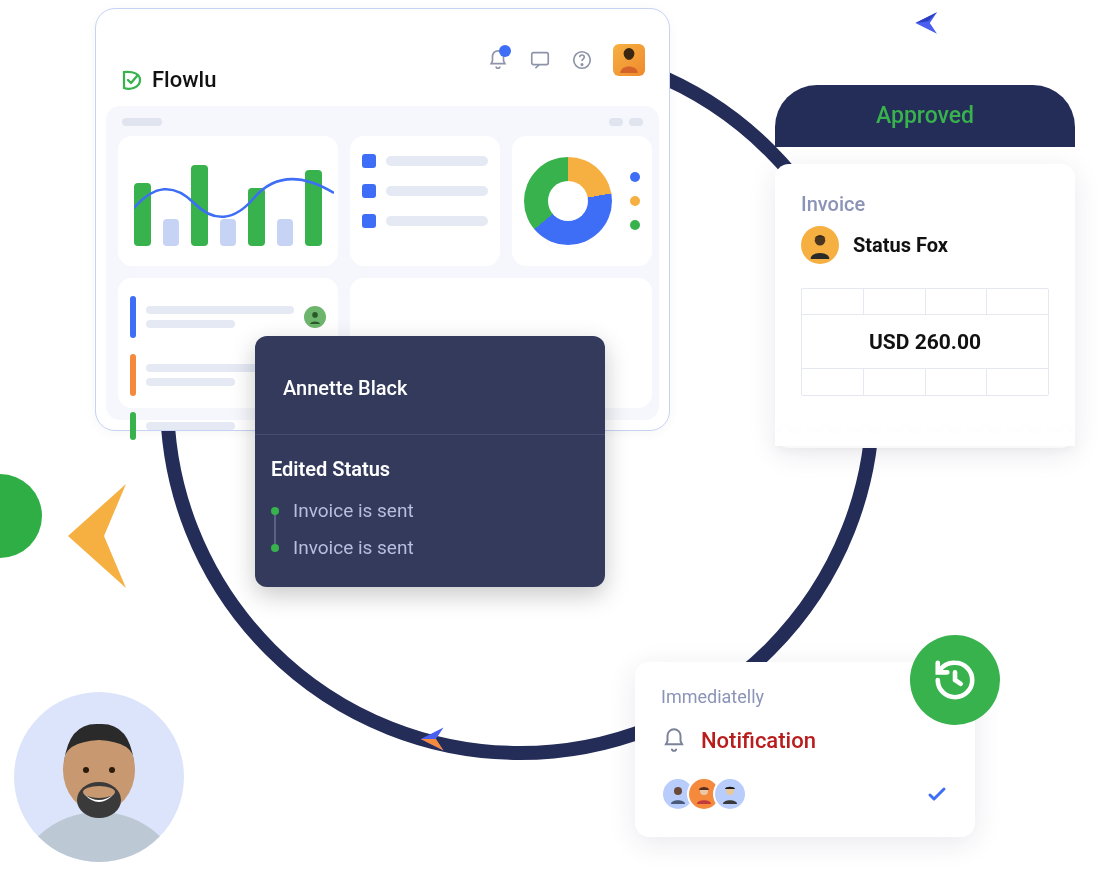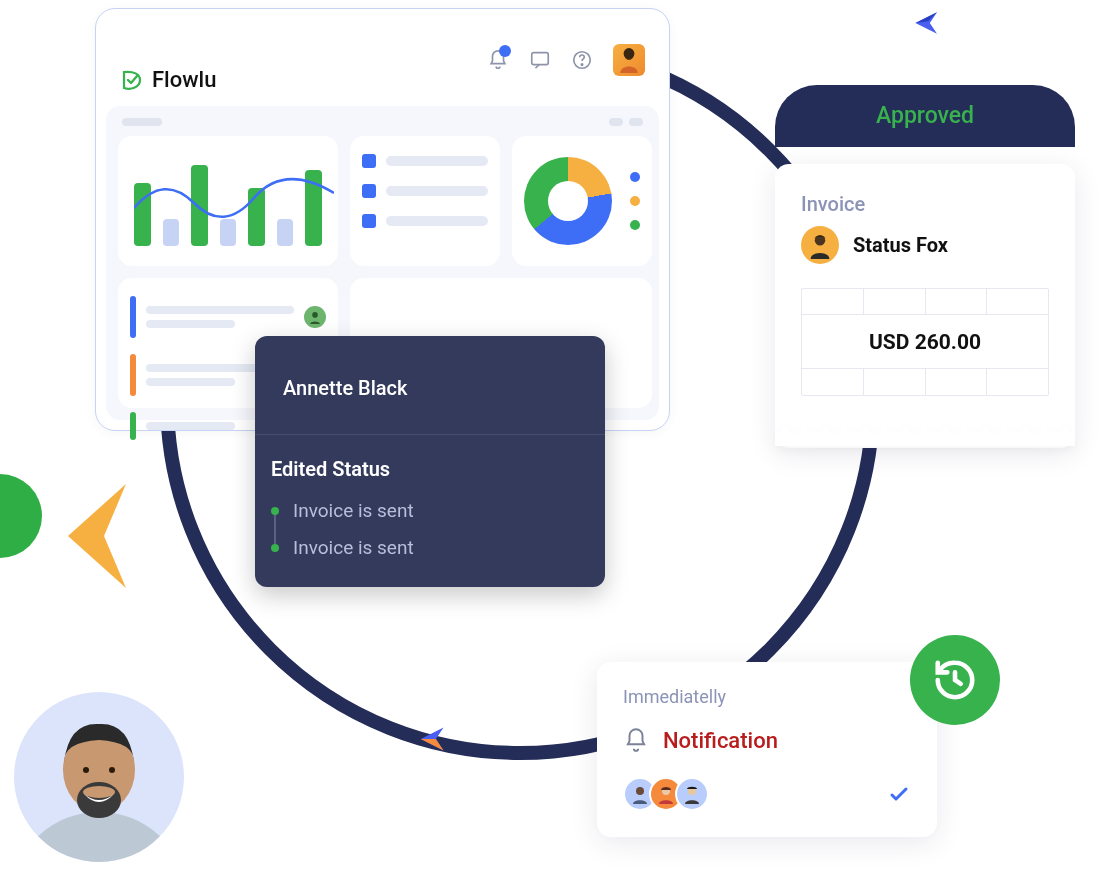--- a/index.html
+++ b/index.html
@@ -196,21 +196,21 @@
     background:
       radial-gradient(circle at 10px 0, transparent 9px, #fff 9px) repeat-x;
     background-size: 20px 22px;
     background-position: -10px 0;
     filter: drop-shadow(0 4px 4px rgba(0,0,0,0.03));
   }
 
   
   .notif-card {
     position: absolute;
-    left: 597px; top: 662px;
+    left: 635px; top: 662px;
     width: 340px;
     background: #fff;
     border-radius: 14px;
     box-shadow: 0 6px 28px rgba(36,44,88,0.10);
     padding: 24px 26px 26px 26px;
     z-index: 5;
   }
   .notif-small { color: #8b93b7; font-size: 18px; margin-bottom: 20px; }
   .notif-title-row { display: flex; align-items: center; gap: 14px; margin-bottom: 24px; }
   .notif-title { font-size: 22px; font-weight: 500; color: #b91c1c; }

